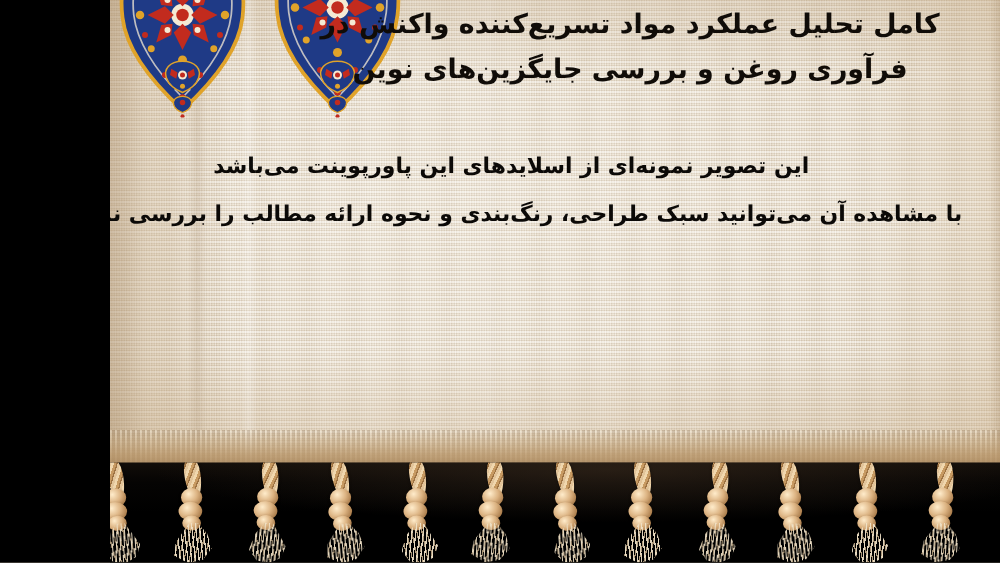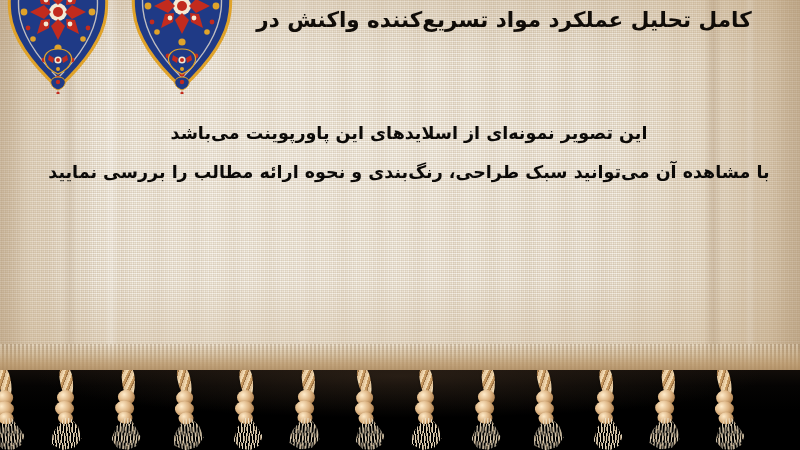--- a/index.html
+++ b/index.html
@@ -3,21 +3,21 @@
 <meta charset="utf-8">
 <title>Persian Carpet Slide</title>
 <style>
   html, body {
     margin: 0;
     padding: 0;
     background: #000;
   }
   #slide {
     position: relative;
-    width: 800px;
+    width: 712px;
     height: 450px;
     overflow: hidden;
     font-family: "DejaVu Sans", "Liberation Sans", sans-serif;
     background: #0a0706;
   }
 
   
   .canvas-panel {
     position: absolute;
     left: 0;
@@ -350,20 +350,21 @@
       <path d="M25 7 l-5 3 1 5 5 -3 Z" fill="#c22b1e"></path>
       <circle cx="16" cy="21" r="2" fill="#e0a32a"></circle>
       <path d="M16 29 C22 29 24 33 23 36 C22 39 19 41 16 42 C13 41 10 39 9 36 C8 33 10 29 16 29 Z" fill="#1f3a86" stroke="#e0a32a" stroke-width="1"></path>
       <circle cx="16" cy="34" r="2.2" fill="#c22b1e"></circle>
       <circle cx="16" cy="45" r="1.6" fill="#c22b1e"></circle>
     </g>
   </svg>
 
   <div class="title-block">
     <div class="line">کامل تحلیل عملکرد مواد تسریع‌کننده واکنش در</div>
+    <div class="line">فرآوری روغن و بررسی جایگزین‌های نوین</div>
   </div>
 
   <div class="body-block">
     <div class="line">این تصویر نمونه‌ای از اسلایدهای این پاورپوینت می‌باشد</div>
     <div class="line">با مشاهده آن می‌توانید سبک طراحی، رنگ‌بندی و نحوه ارائه مطالب را بررسی نمایید</div>
   </div>
 
   <div class="fringe-field" id="fringe-field">
       <div class="tassel" style="left: -16px; transform: rotate(-4deg);">
         <div class="knot-cord"></div>

